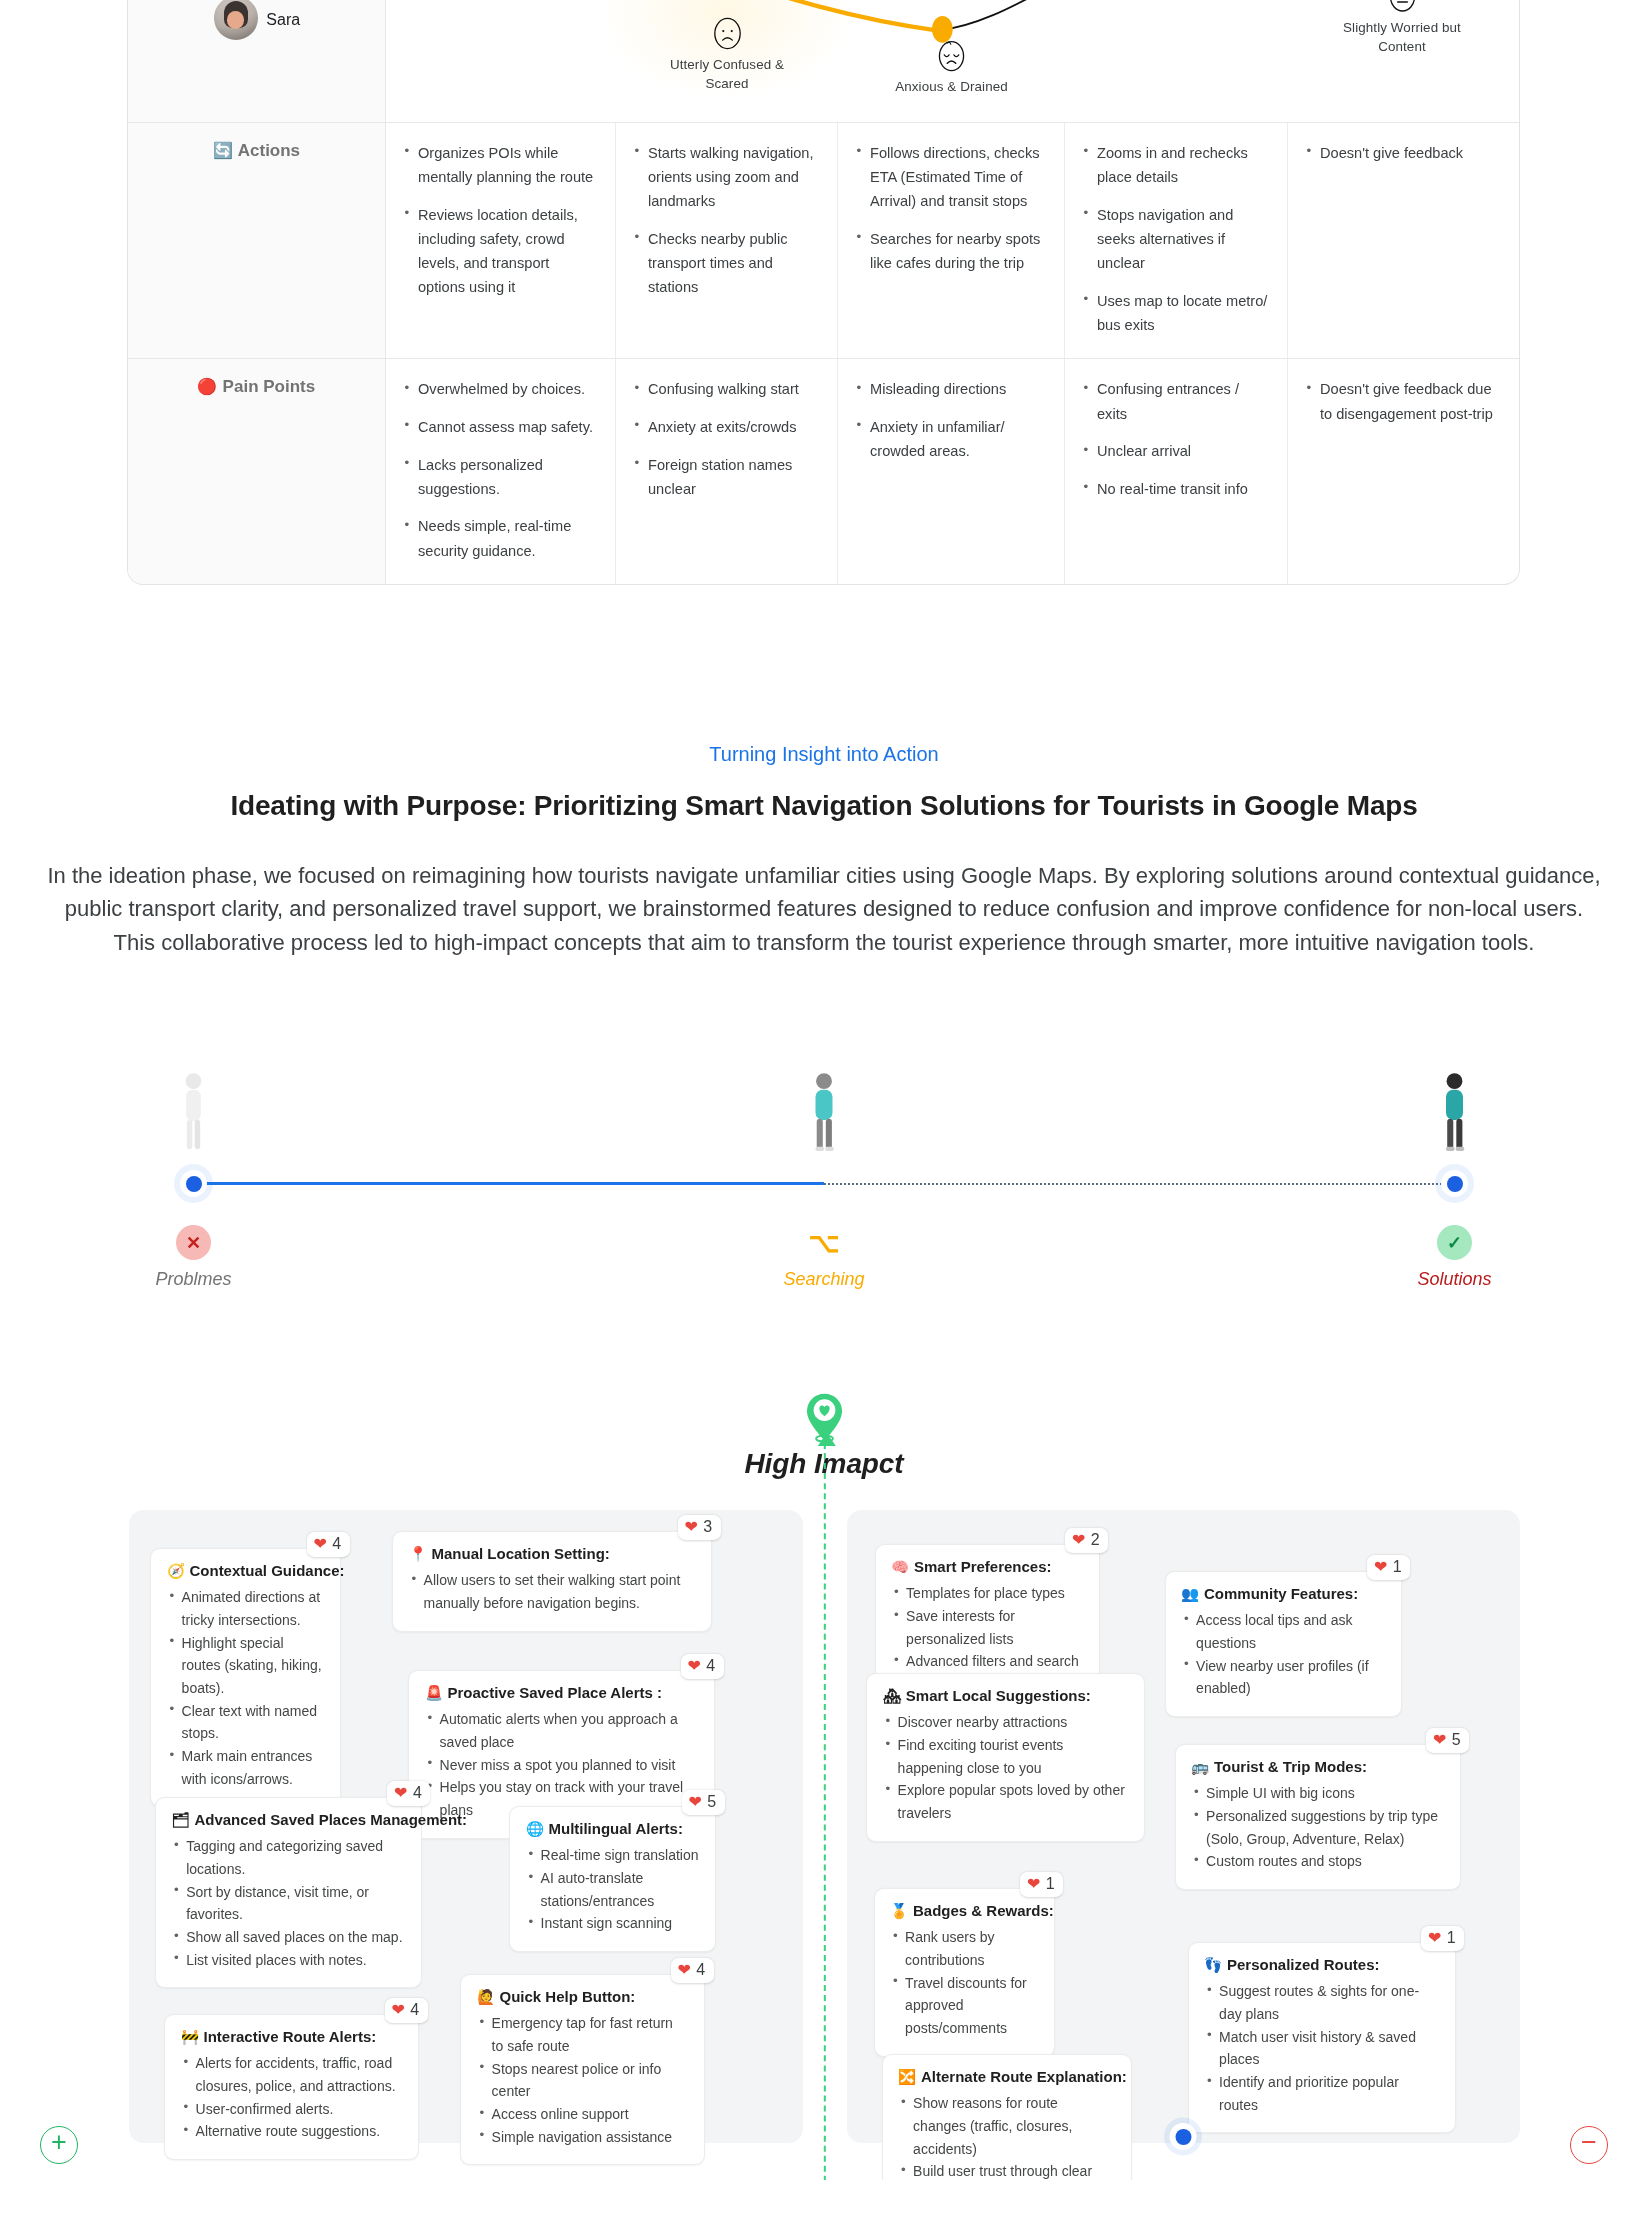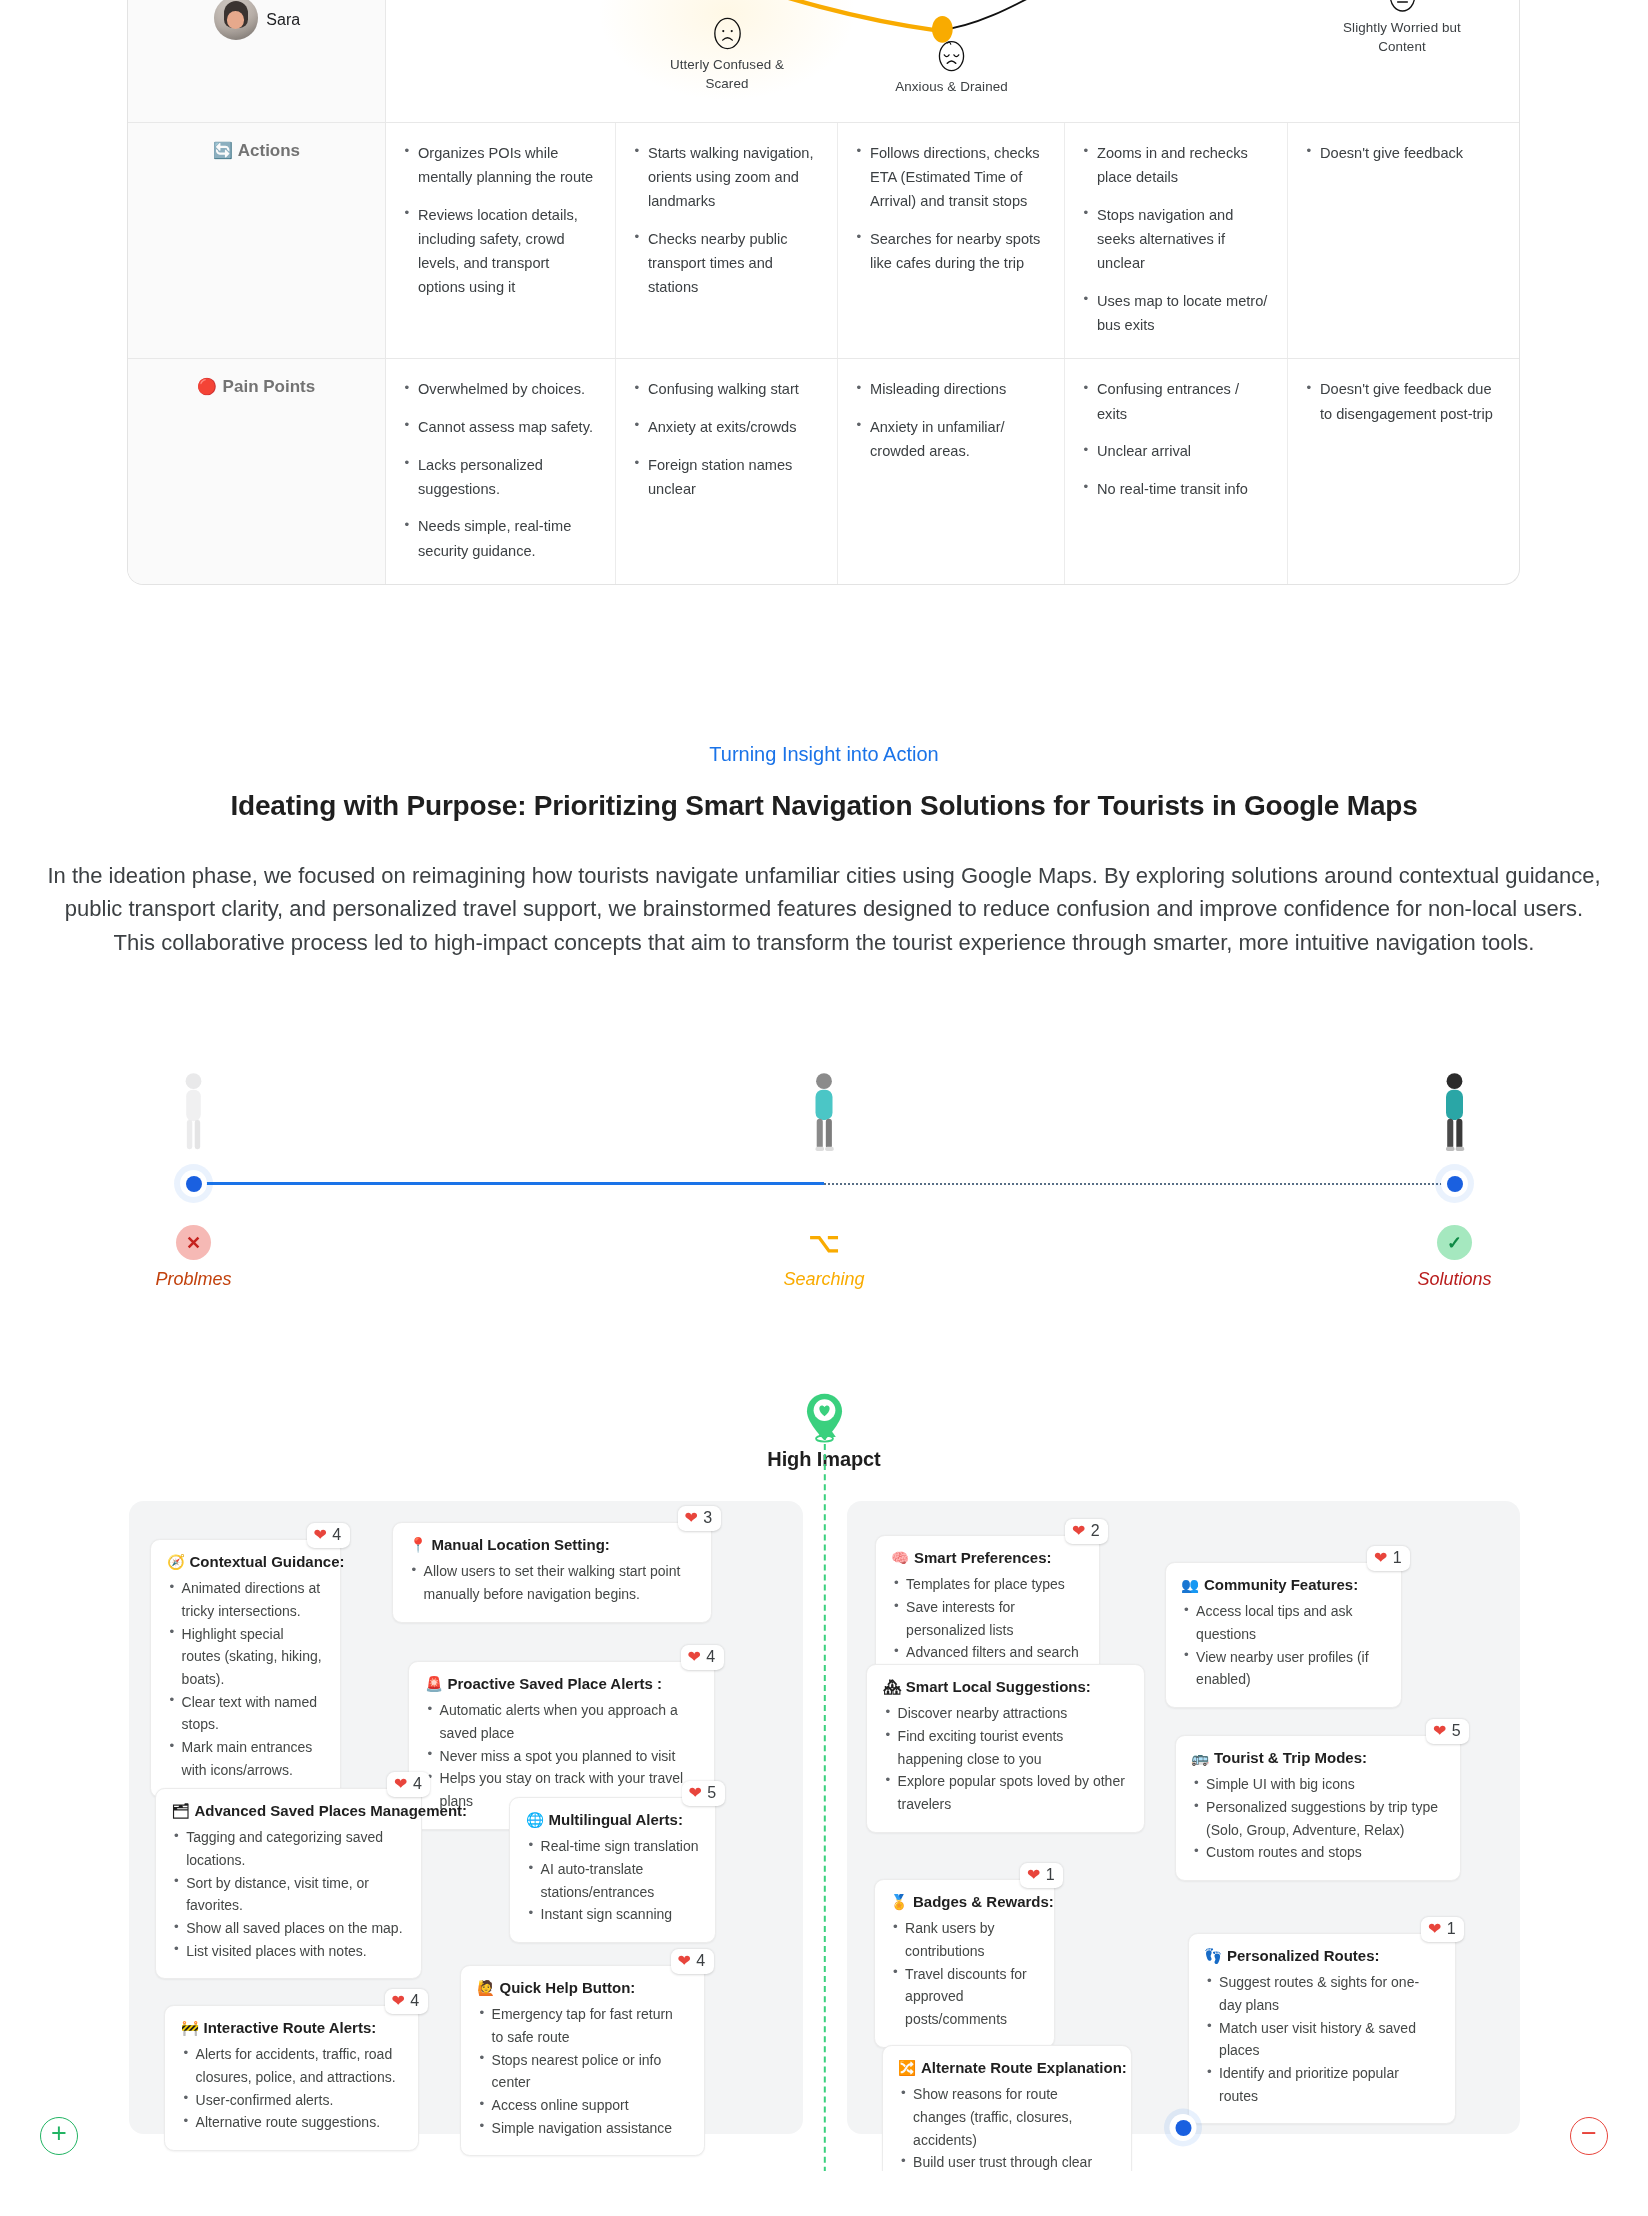--- a/index.html
+++ b/index.html
@@ -175,31 +175,31 @@
 
   .tl-badge {
     width: 35px; height: 35px; border-radius: 50%;
     display: flex; align-items: center; justify-content: center;
     margin: 71px auto 8.5px; font-size: 18px; font-weight: 700;
   }
   .tl-badge.red { background: #f6b9b5; color: #c5221f; }
   .tl-badge.green { background: #a5e8bf; color: #0f8a46; }
   .tl-badge.plain { background: transparent; color: #f9ab00; font-size: 27px; }
   .tl-caption { font-size: 18px; font-style: italic; }
-  .tl-caption.red { color: #c2410c; }
+  .tl-caption.red { color: #737373; }
   .tl-caption.amber { color: #f9ab00; }
   .tl-caption.green { color: #b91c1c; }
 
   
   .impact-head {
     margin-top: 73px;
     text-align: center;
   }
   .impact-pin { display: block; margin: 0 auto 3.7px; }
-  .impact-title { font-size: 20px; font-weight: 700; color: #1f1f1f; letter-spacing: -0.1px; }
+  .impact-title { font-size: 28px; font-weight: 700; color: #1f1f1f; letter-spacing: -0.1px; font-style: italic; }
 
   
   .board {
     position: relative;
     margin: 30px 128px 0 129px;
     display: grid;
     grid-template-columns: 1fr 1fr;
     gap: 44px;
     padding-bottom: 37px;
   }

